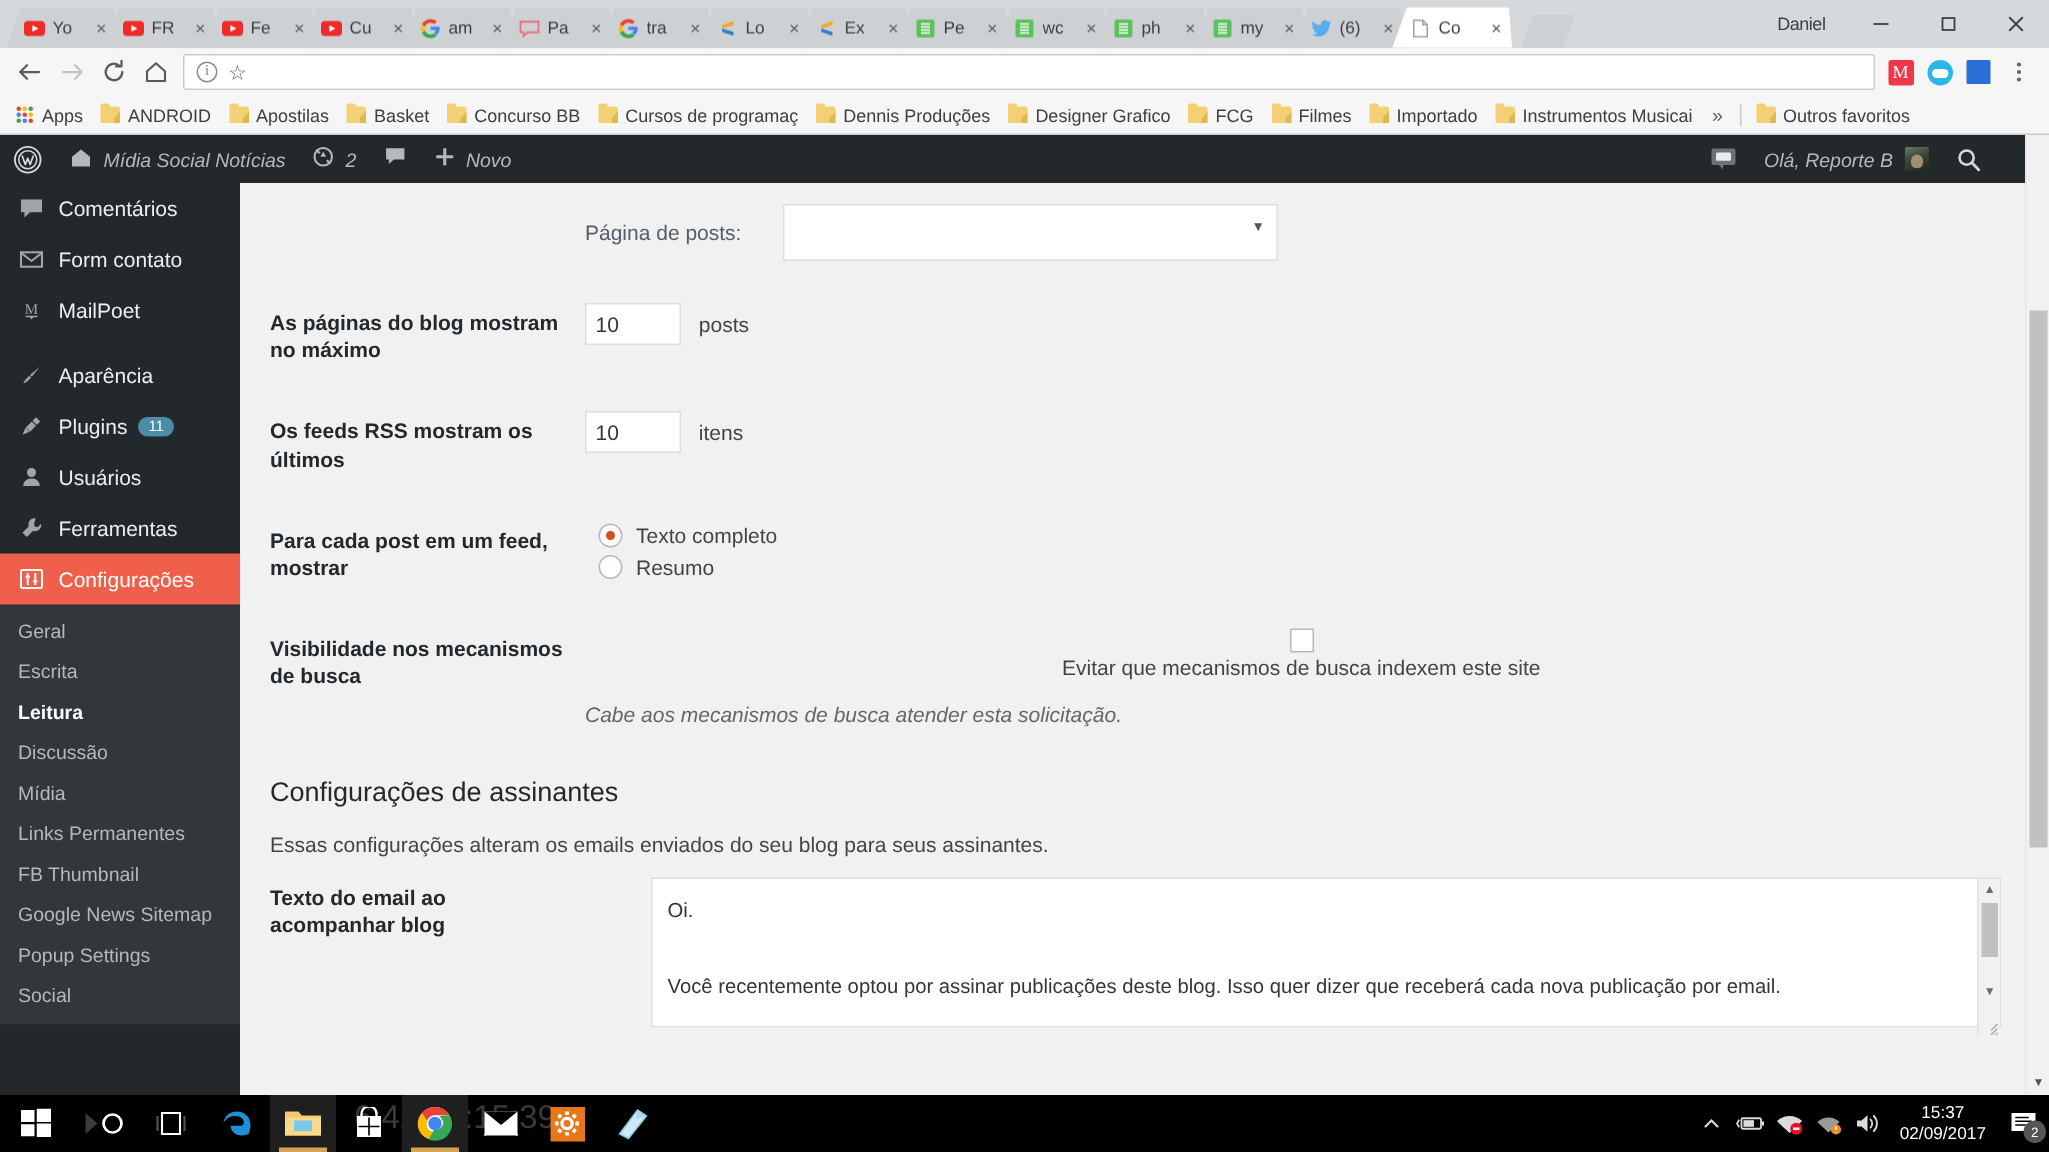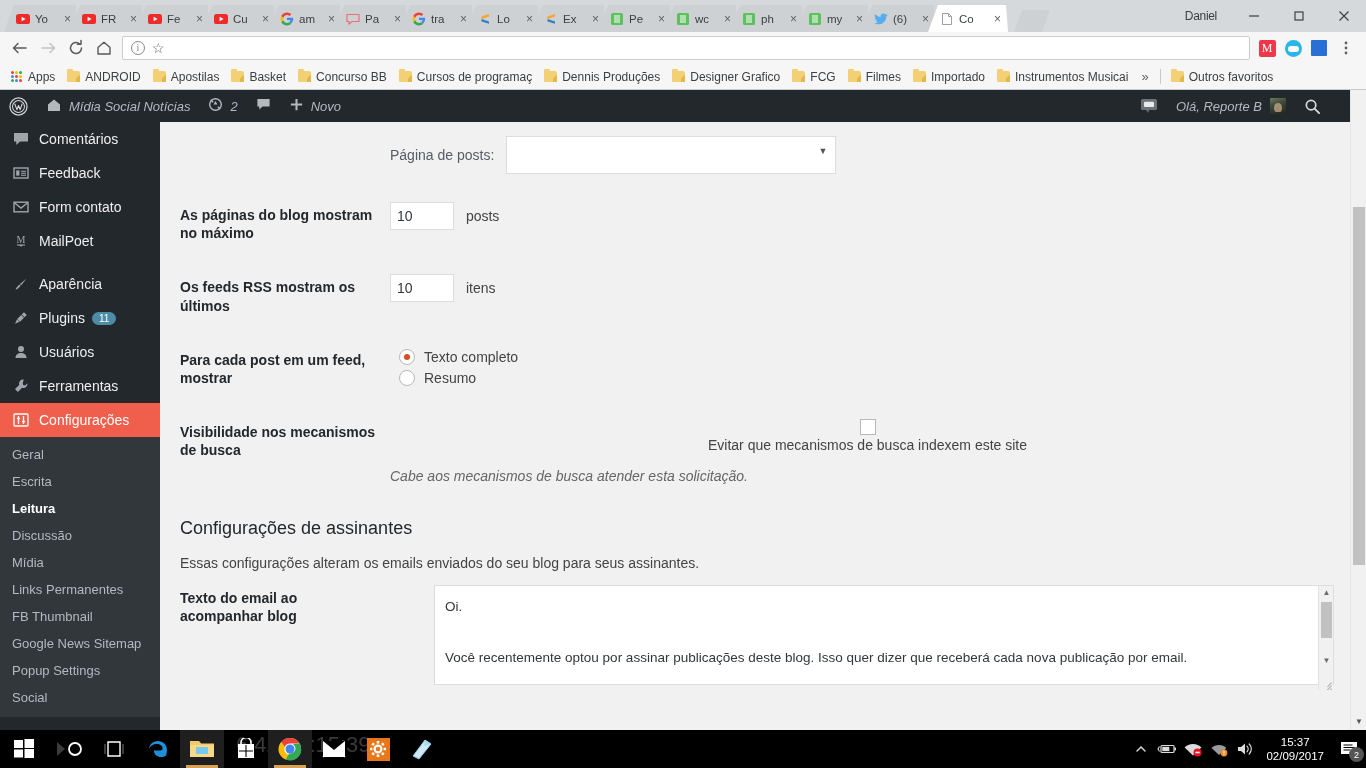--- a/index.html
+++ b/index.html
@@ -110,21 +110,21 @@
   .content-inner { padding:0 20px 0 20px; }
   table.form-table { width:100%; max-width:1175px; border-collapse:collapse; }
   table.form-table th {
     width:210px; text-align:left; vertical-align:top; padding:18px 10px 18px 0;
     font-weight:600; color:#23282d; font-size:14px; line-height:1.3;
   }
   table.form-table td { padding:14px 10px 14px 0; vertical-align:top; font-size:14px; color:#444; line-height:1.5;}
   .row-sel th { padding-top:0; }
   .row-sel td { padding-top:0; }
   .selrow { display:flex; align-items:center; justify-content:flex-start; }
-  .sel-label { font-size:14px; color:#555d66; margin-right:12px; }
+  .sel-label { font-size:14px; color:#555d66; margin-right:28px; }
   select.wpselect {
     width:330px; height:20px; border:1px solid #ddd; background:#fff; color:#ef4444; font-size:14px;
     padding:18px 8px; border-radius:0; -webkit-appearance:none; appearance:none;
     font-family:"Liberation Sans", sans-serif;
   }
   .selwrap { position:relative; display:inline-block; }
   .selwrap .caret { position:absolute; right:9px; top:9px; pointer-events:none; color:#555; font-size:9px; }
   input.small-text {
     width:64px; height:28px; border:1px solid #ddd; background:#fff; padding:0 6px; font-size:14px;
     color:#32373c; border-radius:0; font-family:"Liberation Sans", sans-serif;
@@ -564,30 +564,20 @@
     </div>
 
     <div id="adminmenu">
       <div class="mi">
         <span class="miicon">
           <svg width="16" height="16" viewBox="0 0 16 16">
               <path d="M1 2h14v8.5H7L3.3 14v-3.5H1z" fill="currentColor"></path>
             </svg>
         </span>
         <span class="milabel">Comentários</span>
-      </div>
-      <div class="mi">
-        <span class="miicon">
-          <svg width="16" height="16" viewBox="0 0 16 16">
-              <rect x="1" y="3" width="14" height="10" fill="none" stroke="currentColor" stroke-width="1.4"></rect>
-              <rect x="3.2" y="5.4" width="3.2" height="5.2" fill="currentColor"></rect>
-              <path d="M8 6.2h5M8 8.2h5M8 10.2h5" stroke="currentColor" stroke-width="1.1"></path>
-            </svg>
-        </span>
-        <span class="milabel">Feedback</span>
       </div>
       <div class="mi">
         <span class="miicon">
           <svg width="16" height="16" viewBox="0 0 16 16">
               <rect x="1" y="3.2" width="14" height="9.6" fill="none" stroke="currentColor" stroke-width="1.4"></rect>
               <path d="M1.6 4 8 9 14.4 4" fill="none" stroke="currentColor" stroke-width="1.4"></path>
             </svg>
         </span>
         <span class="milabel">Form contato</span>
       </div>

